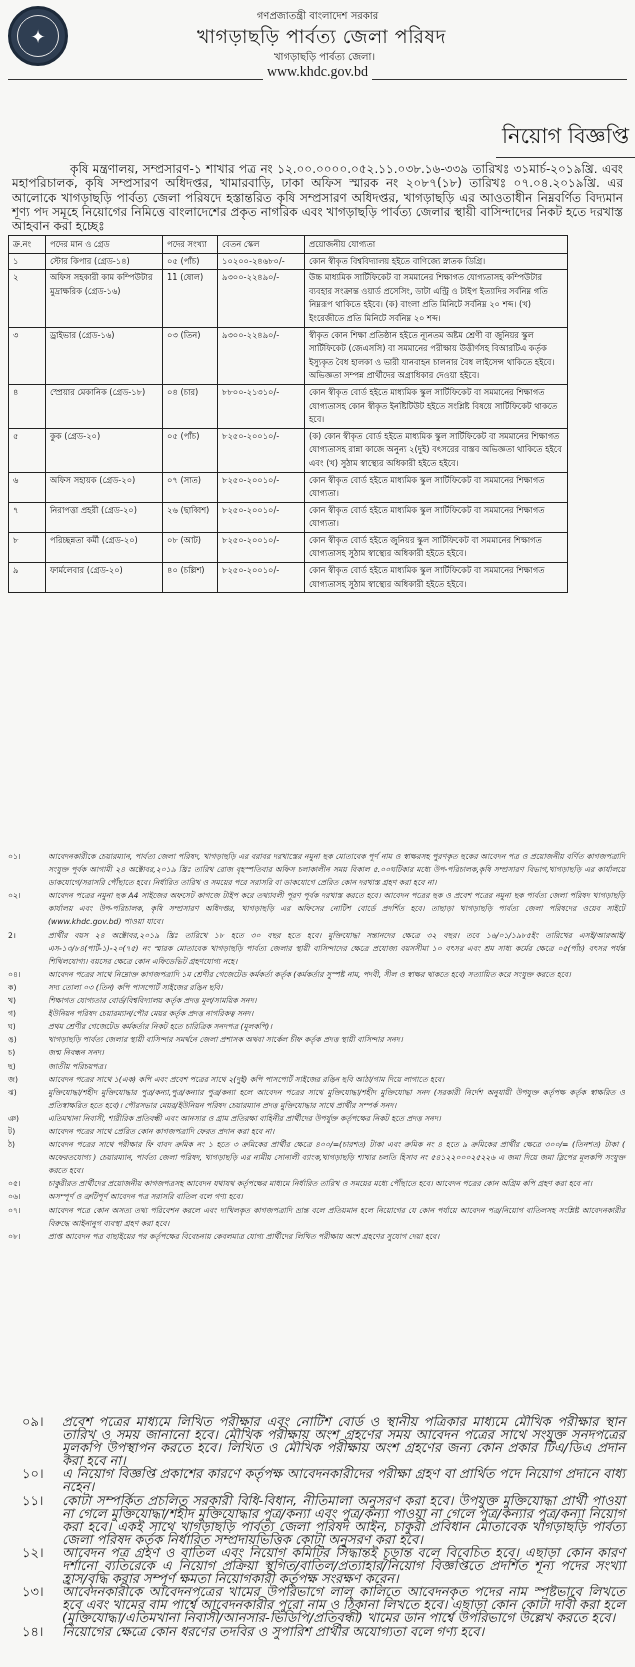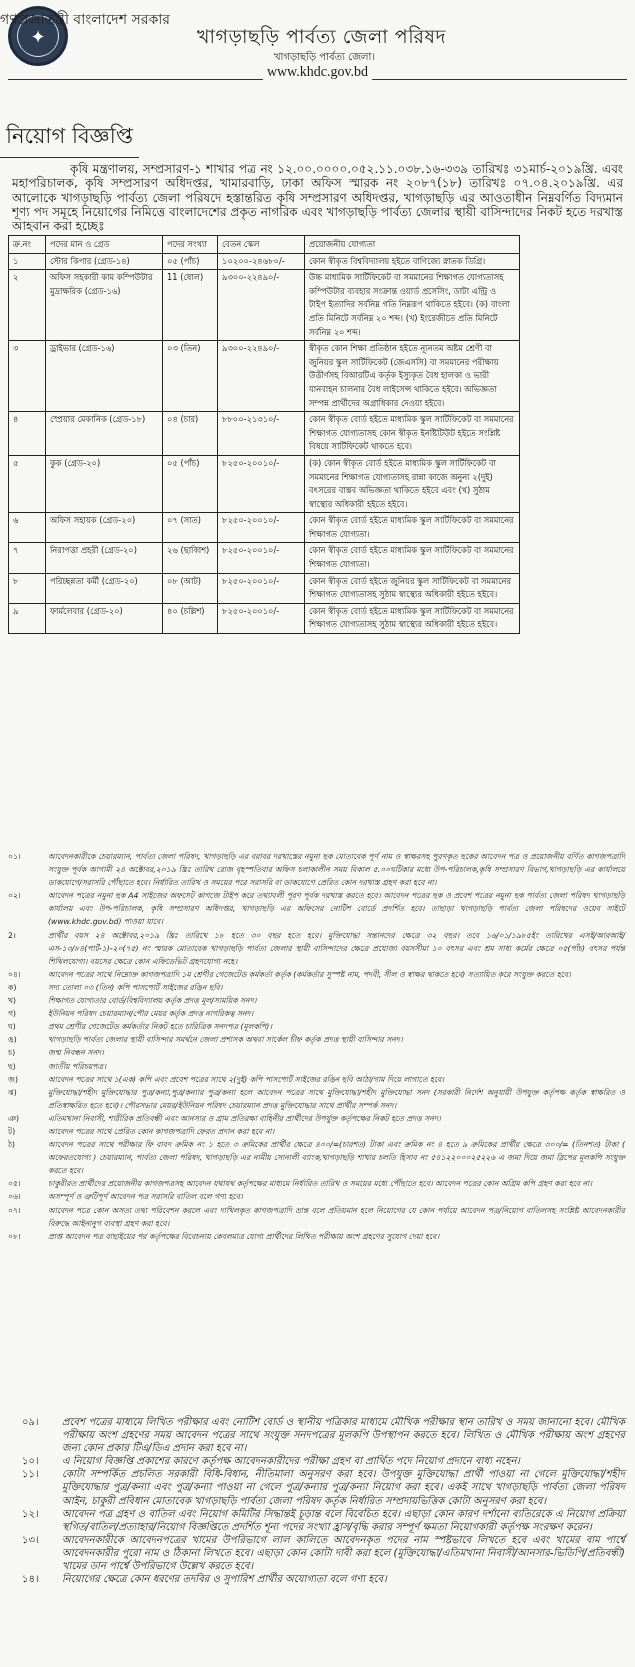--- a/index.html
+++ b/index.html
@@ -1,40 +1,40 @@
 <!DOCTYPE html>
 <html><head>
 <meta charset="utf-8">
 <style>
   html,body{margin:0;padding:0;background:#fff;}
   body{width:635px;height:1667px;overflow:hidden;font-family:"DejaVu Sans","Liberation Sans",sans-serif;color:#1a1a1a;}
   .page{position:relative;width:635px;height:1667px;background:#f7f7f5;}
   .header{position:relative;height:100px;}
   .logo{position:absolute;left:8px;top:6px;width:54px;height:54px;border-radius:50%;border:3px solid #1d2a3a;background:#2f3e52;display:flex;align-items:center;justify-content:center;}
   .logo-inner{width:40px;height:40px;border-radius:50%;border:1.5px solid #e8e8e8;display:flex;align-items:center;justify-content:center;color:#fff;font-size:18px;}
-  .gov{position:absolute;left:0;right:0;top:8px;font-size:14px;color:#222;}
+  .gov{position:absolute;left:0;right:0;top:8px;text-align:center;font-size:10px;color:#222;}
   .council{position:absolute;left:0;right:0;top:22px;text-align:center;font-size:19px;font-weight:normal;letter-spacing:0.5px;margin-left:8px;}
   .district{position:absolute;left:0;right:0;top:49px;text-align:center;font-size:10px;padding-left:14px;}
   .webline{position:absolute;left:8px;right:8px;top:64px;display:flex;align-items:flex-end;}
   .webline .rule{flex:1;border-bottom:1px solid #333;height:14px;}
   .webline .url{font-family:"Liberation Serif",serif;font-size:14px;padding:0 4px;}
-  .title{position:absolute;left:0;right:0;top:120px;text-align:left;}
+  .title{position:absolute;left:0;right:0;top:120px;text-align:right;}
   .title span{display:inline-block;font-size:21px;border-bottom:1px solid #333;padding:0 6px 2px;}
   .intro{position:absolute;left:12px;right:12px;top:162px;font-size:12px;line-height:14.3px;text-align:justify;text-indent:58px;}
-  table.posts{position:absolute;left:8px;top:235px;width:512px;border-collapse:collapse;font-size:8.3px;line-height:13.6px;}
+  table.posts{position:absolute;left:8px;top:235px;width:560px;border-collapse:collapse;font-size:8.3px;line-height:13.6px;}
   table.posts td, table.posts th{border:1px solid #222;vertical-align:top;padding:1px 4px;text-align:left;font-weight:normal;}
   table.posts th{padding-top:2px;}
   .c1{width:28px;} .c2{width:108px;} .c3{width:46px;} .c4{width:78px;}
   .reqs{text-align:justify;}
   .notes{position:absolute;left:8px;right:10px;top:850px;font-size:7.7px;line-height:13.1px;}
   .note{display:flex;}
   .note .num{width:40px;flex:none;}
   .note .txt{flex:1;text-align:justify;font-style:italic;}
   .note.sub .num{width:40px;}
-  .notes2{position:absolute;left:22px;right:10px;top:1415px;font-size:10px;line-height:13.1px;}
+  .notes2{position:absolute;left:22px;right:10px;top:1415px;font-size:13px;line-height:13.1px;}
 </style>
 </head>
 <body>
 
 <div class="page">
   <div class="header">
     <div class="logo">
       <div class="logo-inner">✦</div>
     </div>
     <div class="gov">গণপ্রজাতন্ত্রী বাংলাদেশ সরকার</div>

